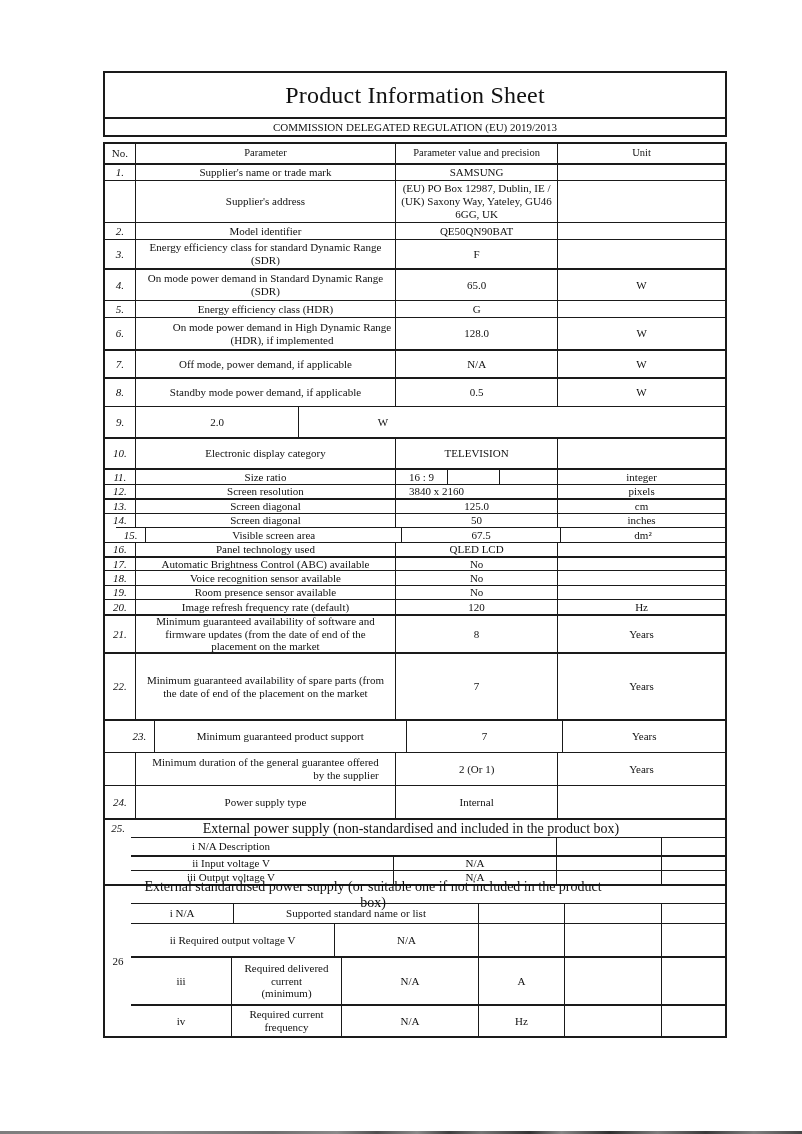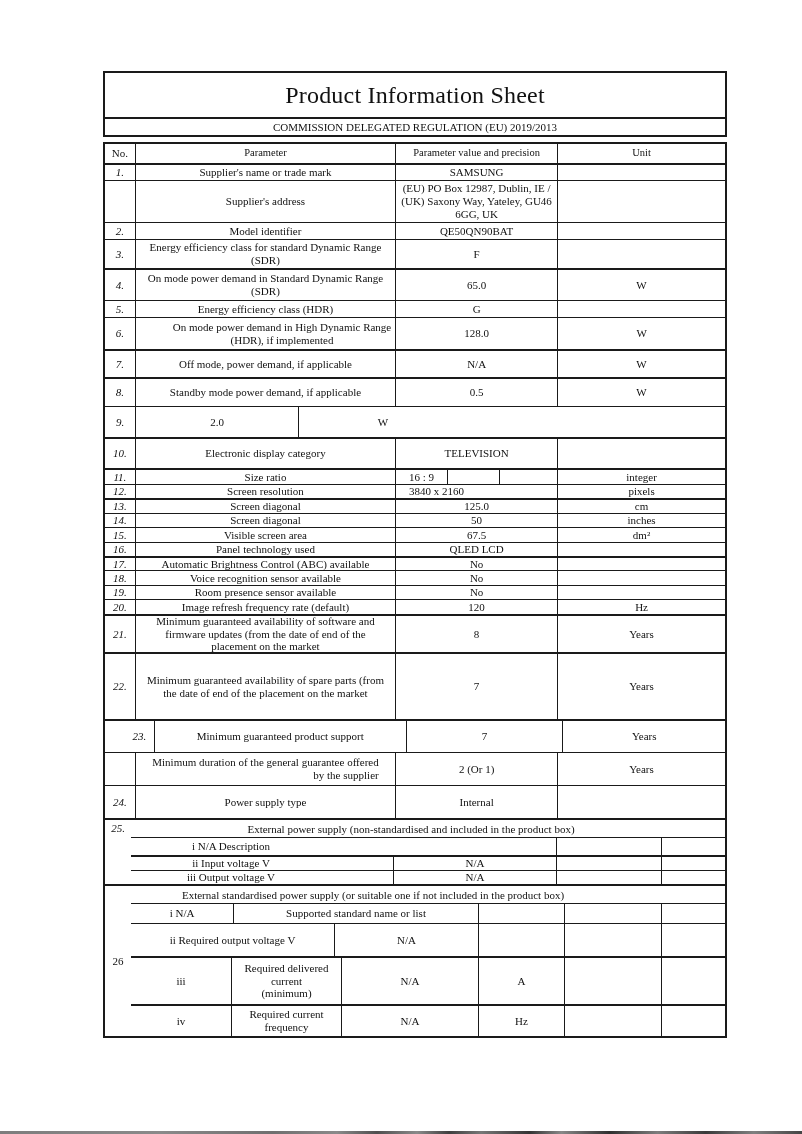--- a/index.html
+++ b/index.html
@@ -25,21 +25,21 @@
   .no.plain{font-style:normal;}
   .hcell{font-size:10.5px;}
   .sec{display:flex;box-sizing:border-box;border-top:2px solid #1a1a1a;}
   .sec-no{box-sizing:border-box;width:30px;display:flex;justify-content:center;
           font-size:11px;}
   .sec-body{flex:1;display:flex;flex-direction:column;}
   .sec-body .tr{border-top:1px solid #1a1a1a;}
   .sec-body .tr.first{border-top:none;}
   .sec-body .tr.thick{border-top-width:2px;}
   .sec-body .hdr{display:flex;align-items:center;justify-content:center;text-align:center;
-                 font-size:11px;box-sizing:border-box;width:100%;}
+                 font-size:14px;box-sizing:border-box;width:100%;}
   #edge{position:absolute;left:0;top:1131px;width:802px;height:3px;
         background:linear-gradient(90deg,#7d7d7d 0%,#8a8a8a 20%,#6f6f6f 34%,#8a8a8a 42%,
                    #4f4f4f 47%,#8a8a8a 52%,#3f3f3f 56%,#777 60%,#333 66%,#888 70%,
                    #2f2f2f 76%,#7d7d7d 82%,#3a3a3a 88%,#808080 94%,#444 100%);}
 </style>
 </head>
 <body>
 
 <div id="page">
   <div id="doc">
@@ -146,21 +146,21 @@
           <div class="td" style="width: 262px;">Screen diagonal</div>
           <div class="td" style="width: 163px;">125.0</div>
           <div class="td" style="width: 169px;">cm</div>
         </div>
         <div class="tr" style="height: 14px;">
           <div class="td fc no" style="width: 30px;">14.</div>
           <div class="td" style="width: 262px;">Screen diagonal</div>
           <div class="td" style="width: 163px;">50</div>
           <div class="td" style="width: 169px;">inches</div>
         </div>
-        <div class="tr" style="height: 15px;">
+        <div class="tr" style="height: 15px; margin-left: 11px;">
           <div class="td fc no" style="width: 30px;">15.</div>
           <div class="td" style="width: 262px;">Visible screen area</div>
           <div class="td" style="width: 163px;">67.5</div>
           <div class="td" style="width: 169px;">dm²</div>
         </div>
         <div class="tr" style="height: 14px;">
           <div class="td fc no" style="width: 30px;">16.</div>
           <div class="td" style="width: 262px;">Panel technology used</div>
           <div class="td" style="width: 163px;">QLED LCD</div>
           <div class="td" style="width: 169px;"></div>

